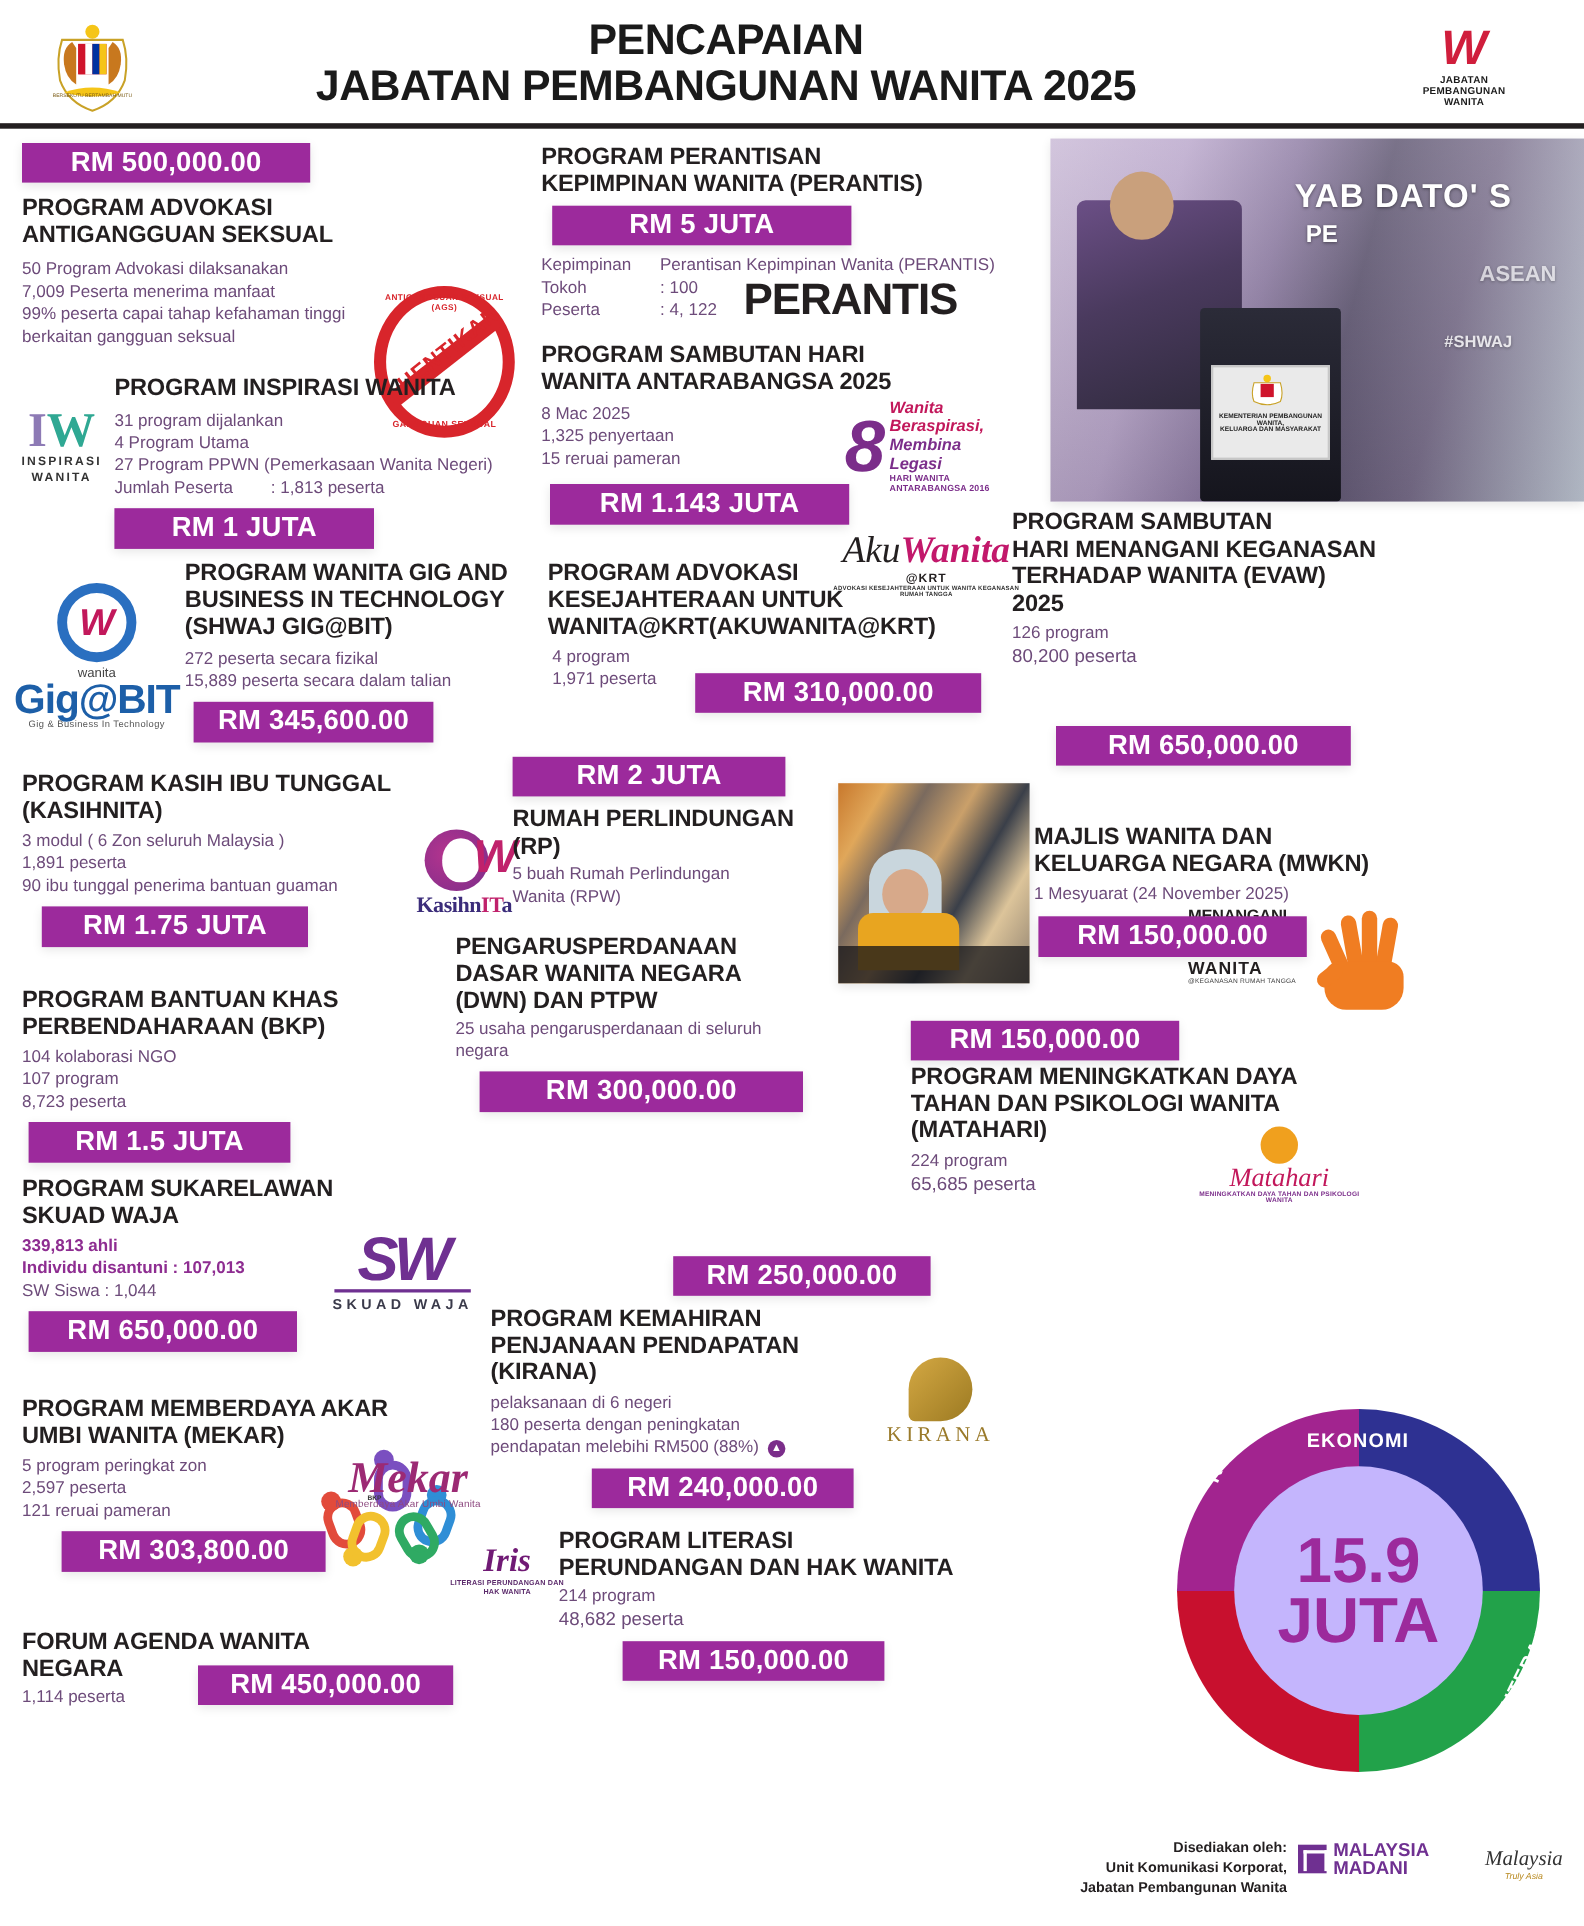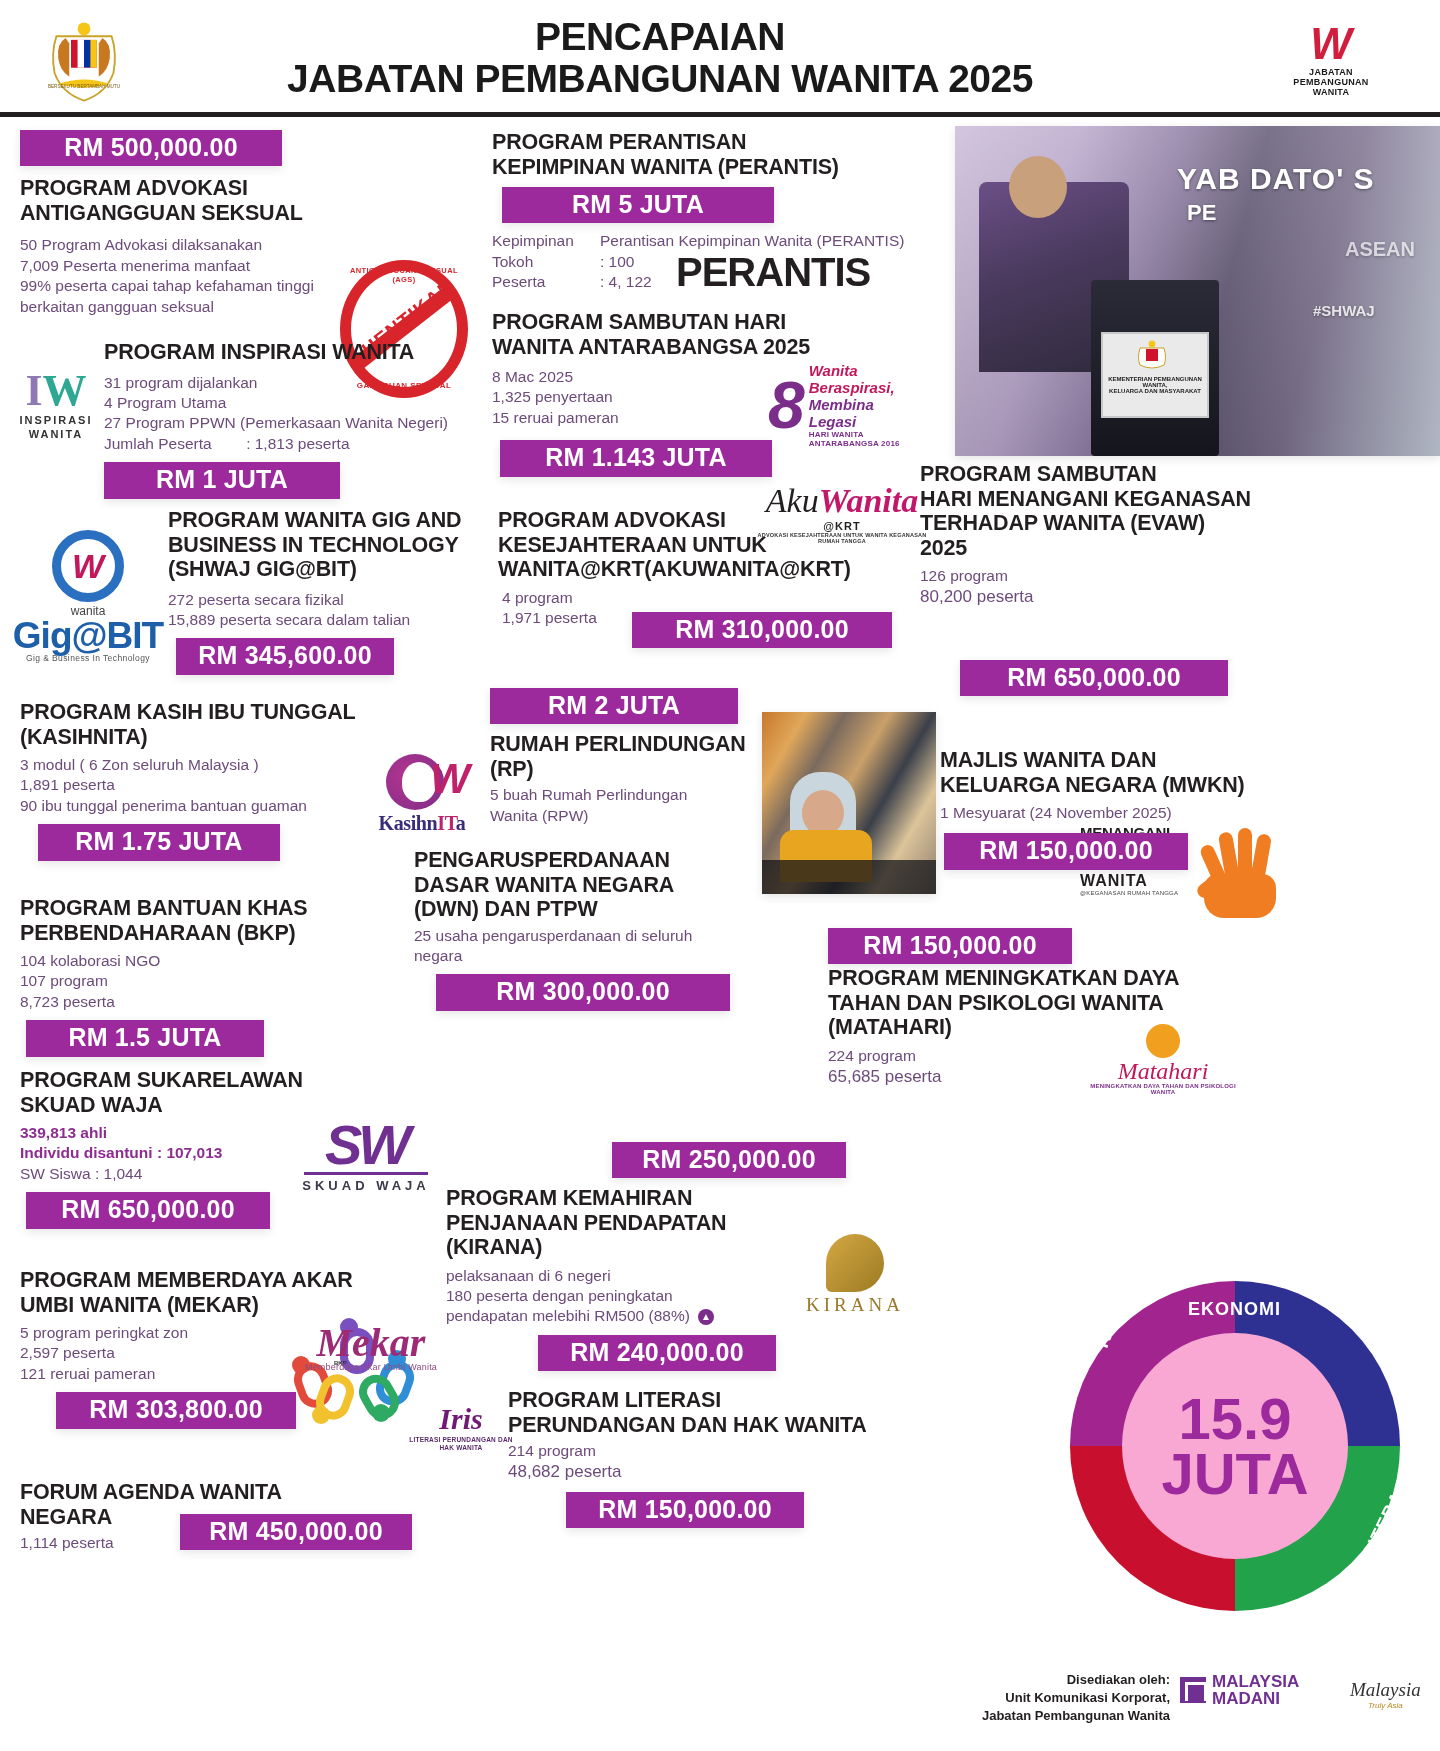--- a/index.html
+++ b/index.html
@@ -162,21 +162,21 @@
     position:absolute; inset:0; border-radius:50%;
     background: conic-gradient(
       #2e3192 0deg 90deg,
       #22a24a 90deg 180deg,
       #c8102e 180deg 270deg,
       #a2248f 270deg 360deg
     );
   }
   .donut-hole {
     position:absolute; left:52px; top:52px; width:226px; height:226px;
-    border-radius:50%; background:#f9a8d4;
+    border-radius:50%; background:#c4b5fd;
     display:flex; flex-direction:column; align-items:center; justify-content:center;
   }
   .donut-hole .v1 { font-size:58px; font-weight:bold; color:#9c2a9c; line-height:.95;}
   .donut-hole .v2 { font-size:58px; font-weight:bold; color:#9c2a9c; line-height:.95;}
   .seg-label { position:absolute; font-weight:bold; color:#fff; font-size:18px; letter-spacing:1px; white-space:nowrap;}
 
   
   .footer { position:absolute; left: 880px; bottom: 8px; width: 560px; height: 86px; }
   .footer-txt { position:absolute; left:30px; top:14px; font-size:13px; font-weight:bold; color:#231f20; line-height:1.4; text-align:right; width:260px;}
   .mm { position:absolute; left: 300px; top: 16px; width: 160px; }
@@ -410,21 +410,21 @@
   </div>
   <div class="logo kasih" style="left:352px; top:752px;">
     <div class="art">
       <div class="c1"></div>
         <div class="c2"></div>
         <div class="wv">W</div>
     </div>
     <div class="name">Kasihn<i>IT</i>a</div>
   </div>
 
-  <div class="blk" style="left:490px; top:688px; width:300px;">
+  <div class="blk" style="left:466px; top:688px; width:300px;">
     <div class="pill card-shadow" style="width:248px; margin-left:0;">RM 2 JUTA</div>
     <div class="title t22" style="margin-top:8px;">
       <div>RUMAH PERLINDUNGAN</div>
       <div>(RP)</div>
     </div>
     <div class="body-txt" style="margin-top:4px;">
       <div>5 buah Rumah Perlindungan</div>
       <div>Wanita (RPW)</div>
     </div>
   </div>

